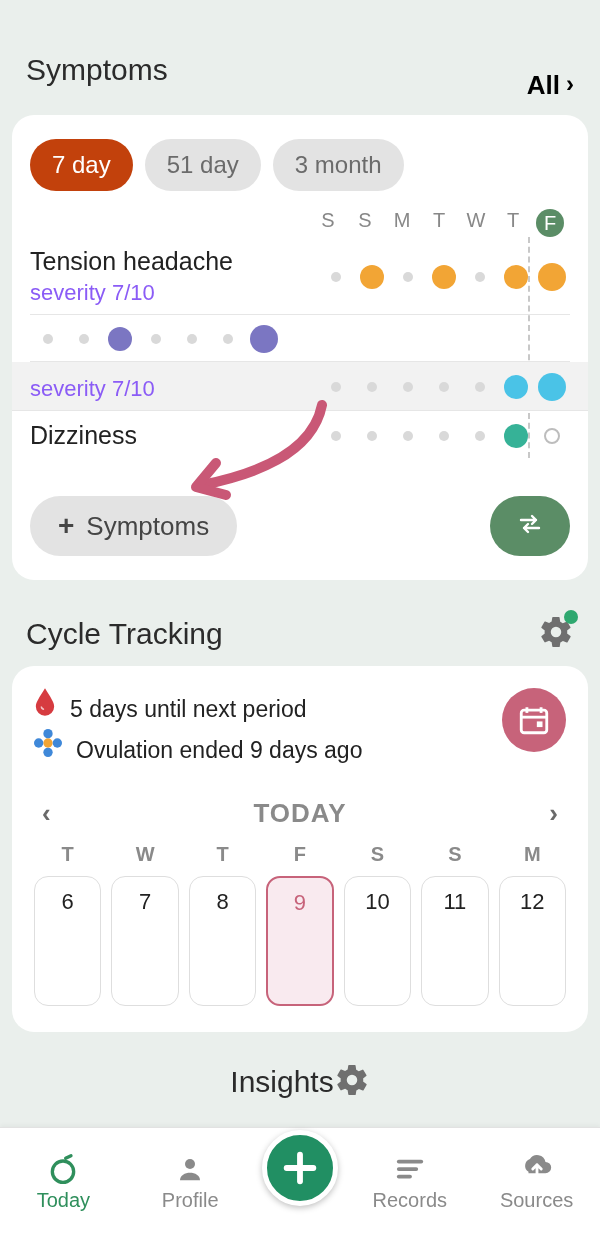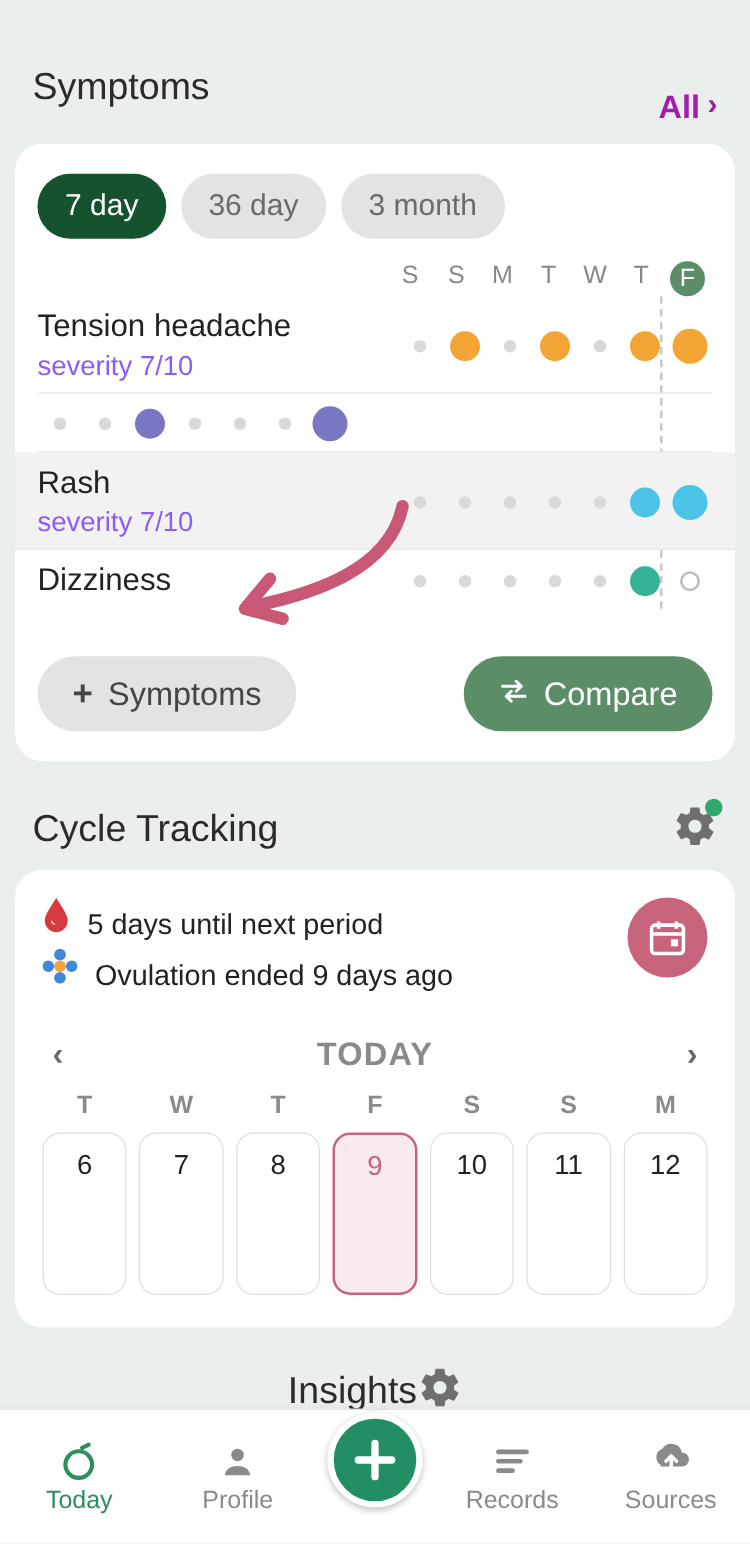--- a/index.html
+++ b/index.html
@@ -17,21 +17,21 @@
     align-items: center;
     justify-content: space-between;
     padding: 38px 14px 8px 14px;
   }
   .section-title {
     font-size: 30px;
     font-weight: 500;
     color: #2b2b2b;
   }
   .all-link {
-    color: #a21caf;
+    color: #000000;
     font-size: 26px;
     font-weight: 600;
     display: flex;
     gap: 6px;
     margin-top: 32px;
   }
   .card {
     background: #ffffff;
     border-radius: 22px;
     padding: 24px 18px;
@@ -40,21 +40,21 @@
   }
   .pill-row { display: flex; gap: 12px; margin-bottom: 18px; }
   .pill {
     border: none;
     border-radius: 28px;
     padding: 12px 22px;
     font-size: 24px;
     font-weight: 500;
     cursor: pointer;
   }
-  .pill.active { background: #14532d; color: #fff; }
+  .pill.active { background: #c2410c; color: #fff; }
   .pill.inactive { background: #e3e3e3; color: #6b6b6b; }
   .day-header {
     display: flex;
     justify-content: flex-end;
     gap: 1px;
     padding-right: 2px;
     margin-top: 10px;
   }
   .day-header span {
     width: 36px;
@@ -263,21 +263,21 @@
     <div class="all-link">
       <span>All</span>
       <span style="font-size:24px;font-weight:800">›</span>
     </div>
   </div>
 
   <div class="card">
 
     <div class="pill-row">
       <button class="pill active">7 day</button>
-      <button class="pill inactive">36 day</button>
+      <button class="pill inactive">51 day</button>
       <button class="pill inactive">3 month</button>
     </div>
 
     <div class="day-header">
       <span>S</span>
       <span>S</span>
       <span>M</span>
       <span>T</span>
       <span>W</span>
       <span>T</span>
@@ -336,21 +336,20 @@
         <div class="dot-col">
             <span class="dot small"></span>
           </div>
         <div class="dot-col">
             <span class="dot big purple"></span>
           </div>
       </div>
 
       <div class="sym-row highlight">
         <div class="sym-label">
-          <div class="sym-name">Rash</div>
           <div class="sym-sev">severity 7/10</div>
         </div>
         <div class="dot-col">
             <span class="dot small"></span>
           </div>
         <div class="dot-col">
             <span class="dot small"></span>
           </div>
         <div class="dot-col">
             <span class="dot small"></span>
@@ -402,21 +401,20 @@
         <span class="plus">+</span>
         <span>Symptoms</span>
       </button>
       <button class="btn green">
         <span>
           <svg width="24" height="24" viewBox="0 0 24 24" fill="none">
             <path d="M3 9 L18 9 M14 5 L18 9 L14 13" stroke="#fff" stroke-width="2.4" stroke-linecap="round" stroke-linejoin="round"></path>
             <path d="M21 17 L6 17 M10 13 L6 17 L10 21" stroke="#fff" stroke-width="2.4" stroke-linecap="round" stroke-linejoin="round"></path>
           </svg>
         </span>
-        <span>Compare</span>
       </button>
     </div>
 
     <svg class="arrow-overlay" width="160" height="110" viewBox="0 0 160 110">
       <path d="M140 10 C 130 60, 70 80, 20 90" stroke="#c95876" stroke-width="10" fill="none" stroke-linecap="round"></path>
       <path d="M34 68 L14 92 L44 100" stroke="#c95876" stroke-width="10" fill="none" stroke-linecap="round" stroke-linejoin="round"></path>
     </svg>
 
   </div>
 

